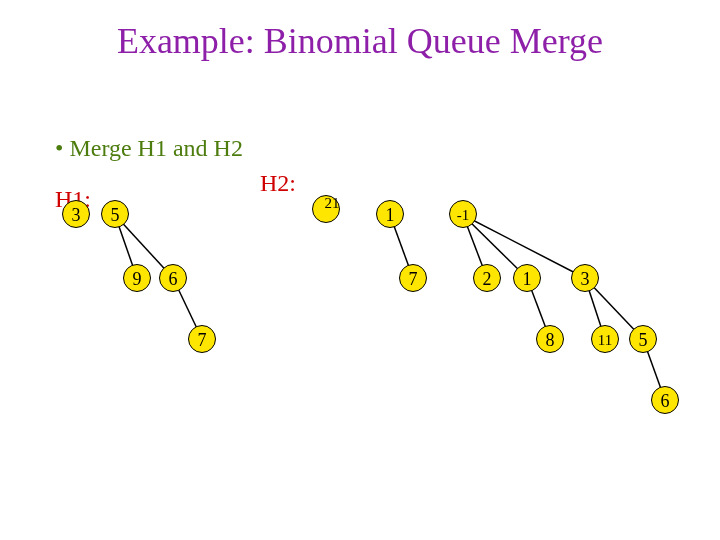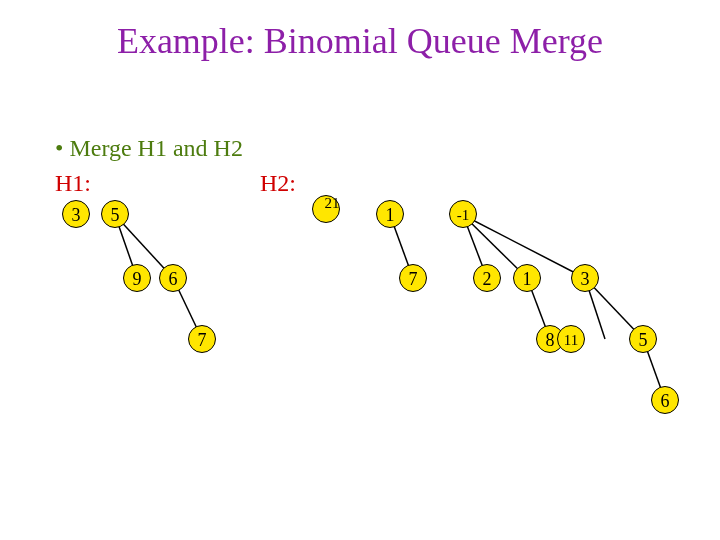--- a/index.html
+++ b/index.html
@@ -64,21 +64,21 @@
     stroke: #000;
     stroke-width: 1.5;
   }
 </style>
 </head>
 <body>
 
 <div class="title">Example: Binomial Queue Merge</div>
 <div class="bullet">Merge H1 and H2</div>
 
-<div class="label" style="top:170px; left:55px;">H1:</div>
+<div class="label" style="top:186px; left:55px;">H1:</div>
 <div class="label" style="top:170px; left:260px;">H2:</div>
 
 <svg class="edges">
 
   <line x1="115" y1="215" x2="137" y2="278"></line>
   <line x1="115" y1="215" x2="173" y2="278"></line>
   <line x1="173" y1="278" x2="202" y2="339"></line>
 
   <line x1="390" y1="215" x2="413" y2="278"></line>
 
@@ -99,15 +99,15 @@
 
 <div class="node small" style="left:312px; top:195px; line-height:14px; padding-top:0px;"><span style="display:inline-block; width:20px; word-break:break-all; line-height:13px; margin-top:1px;margin-left:9px;">21</span></div>
 <div class="node" style="left:376px; top:200px;">1</div>
 <div class="node" style="left:399px; top:264px;">7</div>
 
 <div class="node small" style="left:449px; top:200px;">-1</div>
 <div class="node" style="left:473px; top:264px;">2</div>
 <div class="node" style="left:513px; top:264px;">1</div>
 <div class="node" style="left:571px; top:264px;">3</div>
 <div class="node" style="left:536px; top:325px;">8</div>
-<div class="node small" style="left:557px; top:325px;">11</div>
+<div class="node small" style="left:591px; top:325px;">11</div>
 <div class="node" style="left:629px; top:325px;">5</div>
 <div class="node" style="left:651px; top:386px;">6</div>
 
 </body></html>

